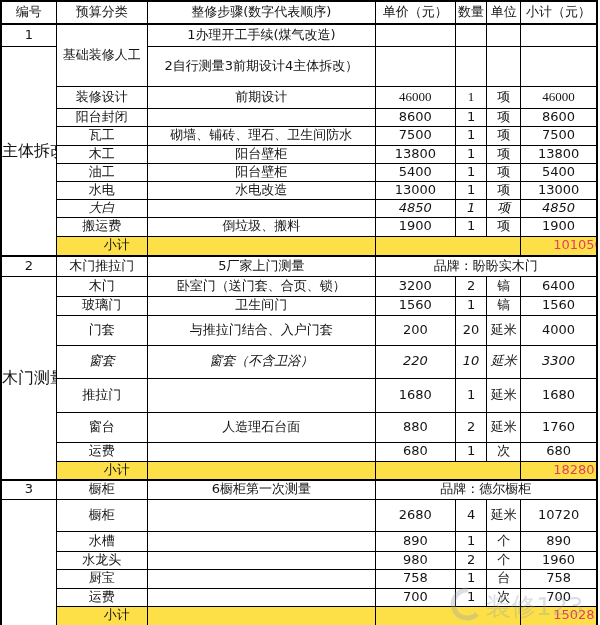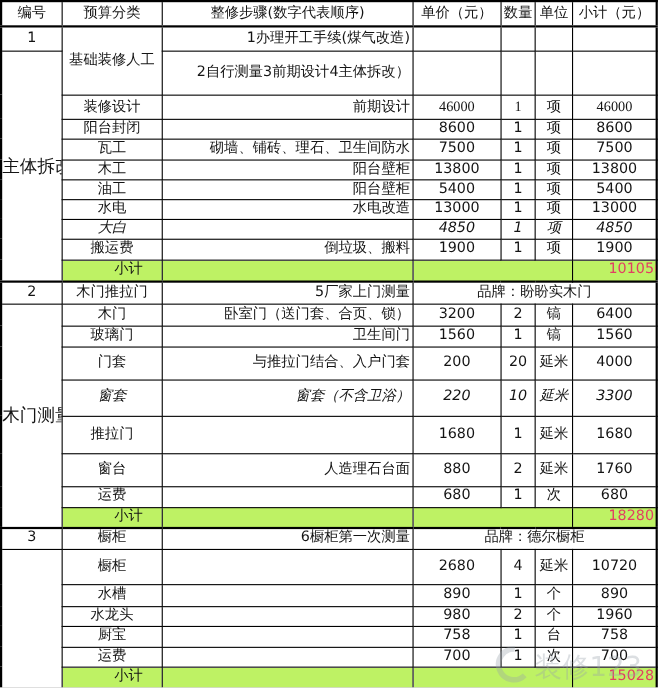--- a/index.html
+++ b/index.html
@@ -6,23 +6,23 @@
   .page{position:relative;width:600px;height:625px;background:#fff;overflow:hidden;
         font-family:"DejaVu Sans",sans-serif;}
   table.budget{border-collapse:collapse;table-layout:fixed;width:598px;
         border:2px solid #000;font-size:13px;color:#141414;}
   col.w0{width:55px}col.w1{width:91px}col.w2{width:227px}
   col.w3{width:80px}col.w4{width:31px}col.w5{width:34px}col.w6{width:76px}
   th,td{border:1px solid #000;padding:0 2px;text-align:center;vertical-align:middle;
         overflow:hidden;white-space:nowrap;font-weight:normal;line-height:1.15;}
   thead th{height:21px;border-bottom:2px solid #000;}
   tr.sect td{border-top:2px solid #000;}
-  td.l{text-align:right;}
+  td.l{text-align:center;}
   td.vlabel{font-size:16px;padding:0;margin-top:16px;}
-  td.sub{background:#bef264;padding-left:32px;}
+  td.sub{background:#fde047;padding-left:32px;}
   td.red{color:#E23E63;}
   .watermark{position:absolute;right:0;bottom:0;width:170px;height:42px;
         opacity:.34;pointer-events:none;z-index:5;}
   .watermark svg{display:block;}
   .watermark text{font-family:"DejaVu Sans",sans-serif;}
 </style>
 </head>
 <body>
 
 <div class="page">

